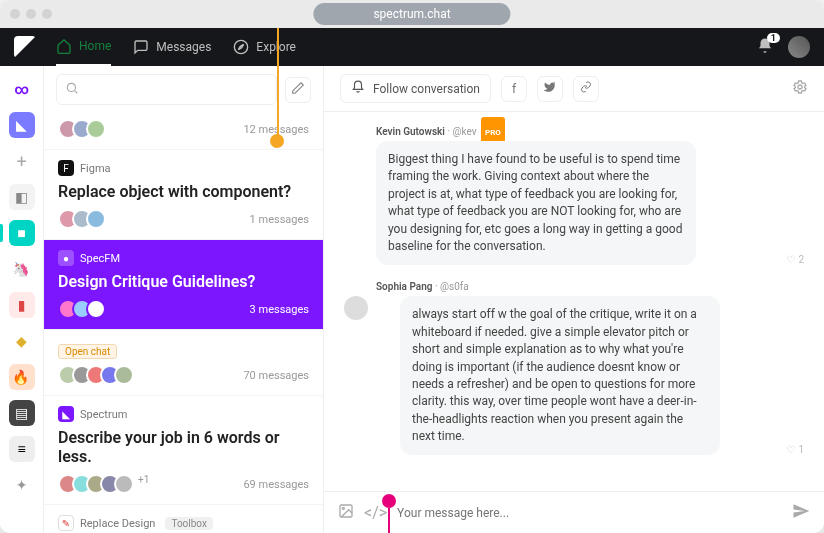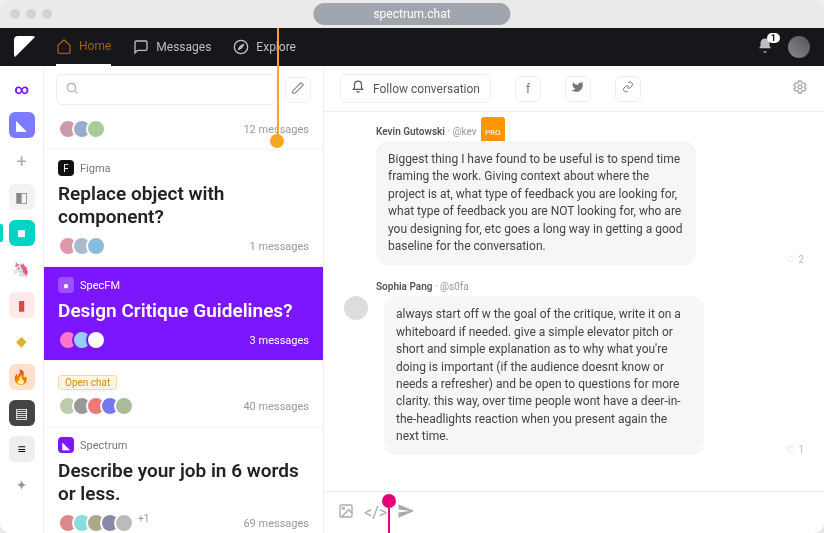--- a/index.html
+++ b/index.html
@@ -5,21 +5,21 @@
   *{box-sizing:border-box;margin:0;padding:0;font-family:-apple-system,BlinkMacSystemFont,"Segoe UI",Roboto,Helvetica,Arial,sans-serif}
   body{background:#f5f5f5;display:flex;justify-content:center;align-items:flex-start;padding:0}
   .window{width:824px;height:533px;background:#fff;border-radius:10px;box-shadow:0 10px 40px rgba(0,0,0,.15);overflow:hidden;display:flex;flex-direction:column;position:relative}
   .titlebar{height:28px;background:#eaeaea;display:flex;align-items:center;padding:0 10px;position:relative}
   .dots{display:flex;gap:6px}
   .dot{width:10px;height:10px;border-radius:50%;background:#d3d3d3}
   .url-pill{position:absolute;left:50%;transform:translateX(-50%);background:#a0a6ad;color:#fff;font-size:12px;padding:4px 60px;border-radius:12px}
   .navbar{height:38px;background:#16171a;display:flex;align-items:center;padding:0 14px;color:#bfbfbf;font-size:12px}
   .nav-logo{width:22px;height:22px;background:#fff;border-radius:4px;clip-path:polygon(0 0,100% 0,0 100%);margin-right:20px}
   .nav-item{display:flex;align-items:center;gap:7px;margin-right:22px;cursor:pointer}
-  .nav-item.active{color:#a16207;border-bottom:2px solid #fff;padding-bottom:0;height:38px}
+  .nav-item.active{color:#15803d;border-bottom:2px solid #fff;padding-bottom:0;height:38px}
   .nav-icon{width:16px;height:16px;display:flex;align-items:center;justify-content:center}
   .nav-spacer{flex:1}
   .bell{position:relative;margin-right:14px}
   .bell-badge{position:absolute;top:-4px;right:-6px;background:#fff;color:#16171a;border-radius:8px;font-size:9px;padding:0 4px;font-weight:700}
   .avatar-top{width:22px;height:22px;border-radius:50%;background:linear-gradient(45deg,#888,#555)}
   .body-row{flex:1;display:flex;min-height:0}
   .rail{width:44px;background:#fff;border-right:1px solid #eee;display:flex;flex-direction:column;align-items:center;padding-top:10px;gap:10px;position:relative}
   .rail-item{width:26px;height:26px;border-radius:6px;display:flex;align-items:center;justify-content:center;font-size:14px}
   .rail-infinity{color:#7b16ff;font-weight:700}
   .rail-square{background:#7b7bff;color:#fff}
@@ -28,44 +28,44 @@
   .rail-teal::before{content:"";position:absolute;left:-10px;top:4px;width:4px;height:18px;background:#00d4c4;border-radius:0 2px 2px 0}
   .threadlist{width:280px;border-right:1px solid #eee;display:flex;flex-direction:column;overflow:hidden}
   .search-row{display:flex;align-items:center;padding:8px 12px;gap:8px}
   .search-box{flex:1;display:flex;align-items:center;gap:8px;background:#fff;border:1px solid #eee;border-radius:6px;padding:5px 8px}
   .search-box input{border:none;outline:none;font-size:13px;flex:1}
   .compose{width:26px;height:26px;border:1px solid #eee;border-radius:6px;display:flex;align-items:center;justify-content:center;color:#888}
   .threads-scroll{flex:1;overflow-y:auto}
   .thread{padding:10px 14px;border-bottom:1px solid #f4f4f4;cursor:pointer}
   .thread .comm{display:flex;align-items:center;gap:6px;font-size:11px;color:#777;margin-bottom:6px}
   .comm-icon{width:16px;height:16px;border-radius:4px;display:flex;align-items:center;justify-content:center;font-size:10px;color:#fff}
-  .thread .title{font-size:19px;font-weight:600;color:#222;margin-bottom:8px}
+  .thread .title{font-size:16px;font-weight:600;color:#222;margin-bottom:8px}
   .thread .foot{display:flex;align-items:center;justify-content:space-between}
   .facepile{display:flex}
   .face{width:20px;height:20px;border-radius:50%;border:2px solid #fff;margin-left:-6px;background:#ccc}
   .face:first-child{margin-left:0}
   .msgs{font-size:11px;color:#999}
   .thread.selected{background:#7b16ff;color:#fff}
   .thread.selected .title,.thread.selected .comm,.thread.selected .msgs{color:#fff}
   .thread.selected .comm-icon{background:rgba(255,255,255,.25)}
   .thread.selected .face{border-color:#7b16ff}
   .badge{display:inline-block;background:#fff4e5;color:#d88b00;border:1px solid #f0d9b0;font-size:10px;padding:1px 6px;border-radius:3px;margin-bottom:6px}
   .pill{display:inline-block;background:#f0f0f0;color:#888;font-size:10px;padding:1px 6px;border-radius:4px;margin-left:4px}
   .plus1{font-size:10px;color:#999;margin-left:4px}
   .convo{flex:1;display:flex;flex-direction:column;min-width:0}
-  .convo-header{height:46px;border-bottom:1px solid #eee;display:flex;align-items:center;padding:0 16px;gap:24px}
+  .convo-header{height:46px;border-bottom:1px solid #eee;display:flex;align-items:center;padding:0 16px;gap:10px}
   .follow-btn{display:flex;align-items:center;gap:8px;border:1px solid #eee;border-radius:6px;padding:5px 10px;font-size:12px;color:#555}
   .hicon{width:26px;height:26px;border:1px solid #eee;border-radius:6px;display:flex;align-items:center;justify-content:center;color:#777;font-size:12px}
   .convo-body{flex:1;overflow-y:auto;padding:14px 20px}
   .datestamp{text-align:center;font-size:11px;color:#aaa;margin:6px 0 16px}
   .msg-block{margin-bottom:16px}
   .msg-meta{font-size:10px;color:#999;margin-bottom:4px}
   .msg-meta .name{color:#555;font-weight:600}
-  .pro-badge{background:#ff9500;color:#fff;font-size:8px;padding:11px 4px;border-radius:3px;font-weight:400;margin-left:2px}
-  .msg-row{display:flex;align-items:flex-start;gap:8px}
+  .pro-badge{background:#ff9500;color:#fff;font-size:8px;padding:11px 4px;border-radius:3px;font-weight:700;margin-left:2px}
+  .msg-row{display:flex;align-items:flex-start;gap:24px}
   .msg-avatar{width:24px;height:24px;border-radius:50%;background:#ddd;flex-shrink:0;margin-left:-32px;margin-right:8px}
   .bubble{background:#f5f6f7;border-radius:12px;padding:10px 12px;font-size:12px;color:#444;line-height:1.45;max-width:320px}
   .msg-wrap{padding-left:32px;position:relative}
   .like{display:flex;align-items:center;gap:3px;font-size:10px;color:#bbb;margin-left:auto;align-self:flex-end}
   .composer{height:42px;border-top:1px solid #eee;display:flex;align-items:center;padding:0 14px;gap:10px}
   .composer input{flex:1;border:none;outline:none;font-size:12px;color:#555}
   .cicon{color:#aaa;display:flex}
   .annot-line-v{position:absolute;width:2px;background:#f5a623}
   .annot-dot{position:absolute;width:14px;height:14px;border-radius:50%}
   .ml-auto{margin-left:auto}
@@ -208,21 +208,21 @@
         <div class="thread">
           <span class="badge">Open chat</span>
           <div class="foot">
             <div class="facepile">
                 <div class="face" style="background:#bca"></div>
                 <div class="face" style="background:#999"></div>
                 <div class="face" style="background:#e77"></div>
                 <div class="face" style="background:#77e"></div>
                 <div class="face" style="background:#ab9"></div>
               </div>
-            <span class="msgs">40 messages</span>
+            <span class="msgs">70 messages</span>
           </div>
         </div>
 
         <div class="thread">
           <div class="comm">
               <span class="comm-icon" style="background:#7b16ff">◣</span>
               <span>Spectrum</span>
             </div>
           <div class="title">Describe your job in 6 words or less.</div>
           <div class="foot">
@@ -311,20 +311,21 @@
         <span class="cicon">
             <span><svg width="16" height="16" viewBox="0 0 24 24" fill="none" stroke="currentColor" stroke-width="2">
                 <rect x="3" y="3" width="18" height="18" rx="2"></rect>
                 <circle cx="8" cy="8" r="1.5"></circle>
                 <path d="M21 15l-5-5L5 21"></path>
               </svg></span>
           </span>
         <span class="cicon">
             <span>&lt;/&gt;</span>
           </span>
+        <input placeholder="Your message here..." style="">
         <span class="cicon">
             <span><svg width="18" height="18" viewBox="0 0 24 24" fill="currentColor">
                 <path d="M2 21l21-9L2 3v7l15 2-15 2z"></path>
               </svg></span>
           </span>
       </div>
     </div>
   </div>
 </div>
 

